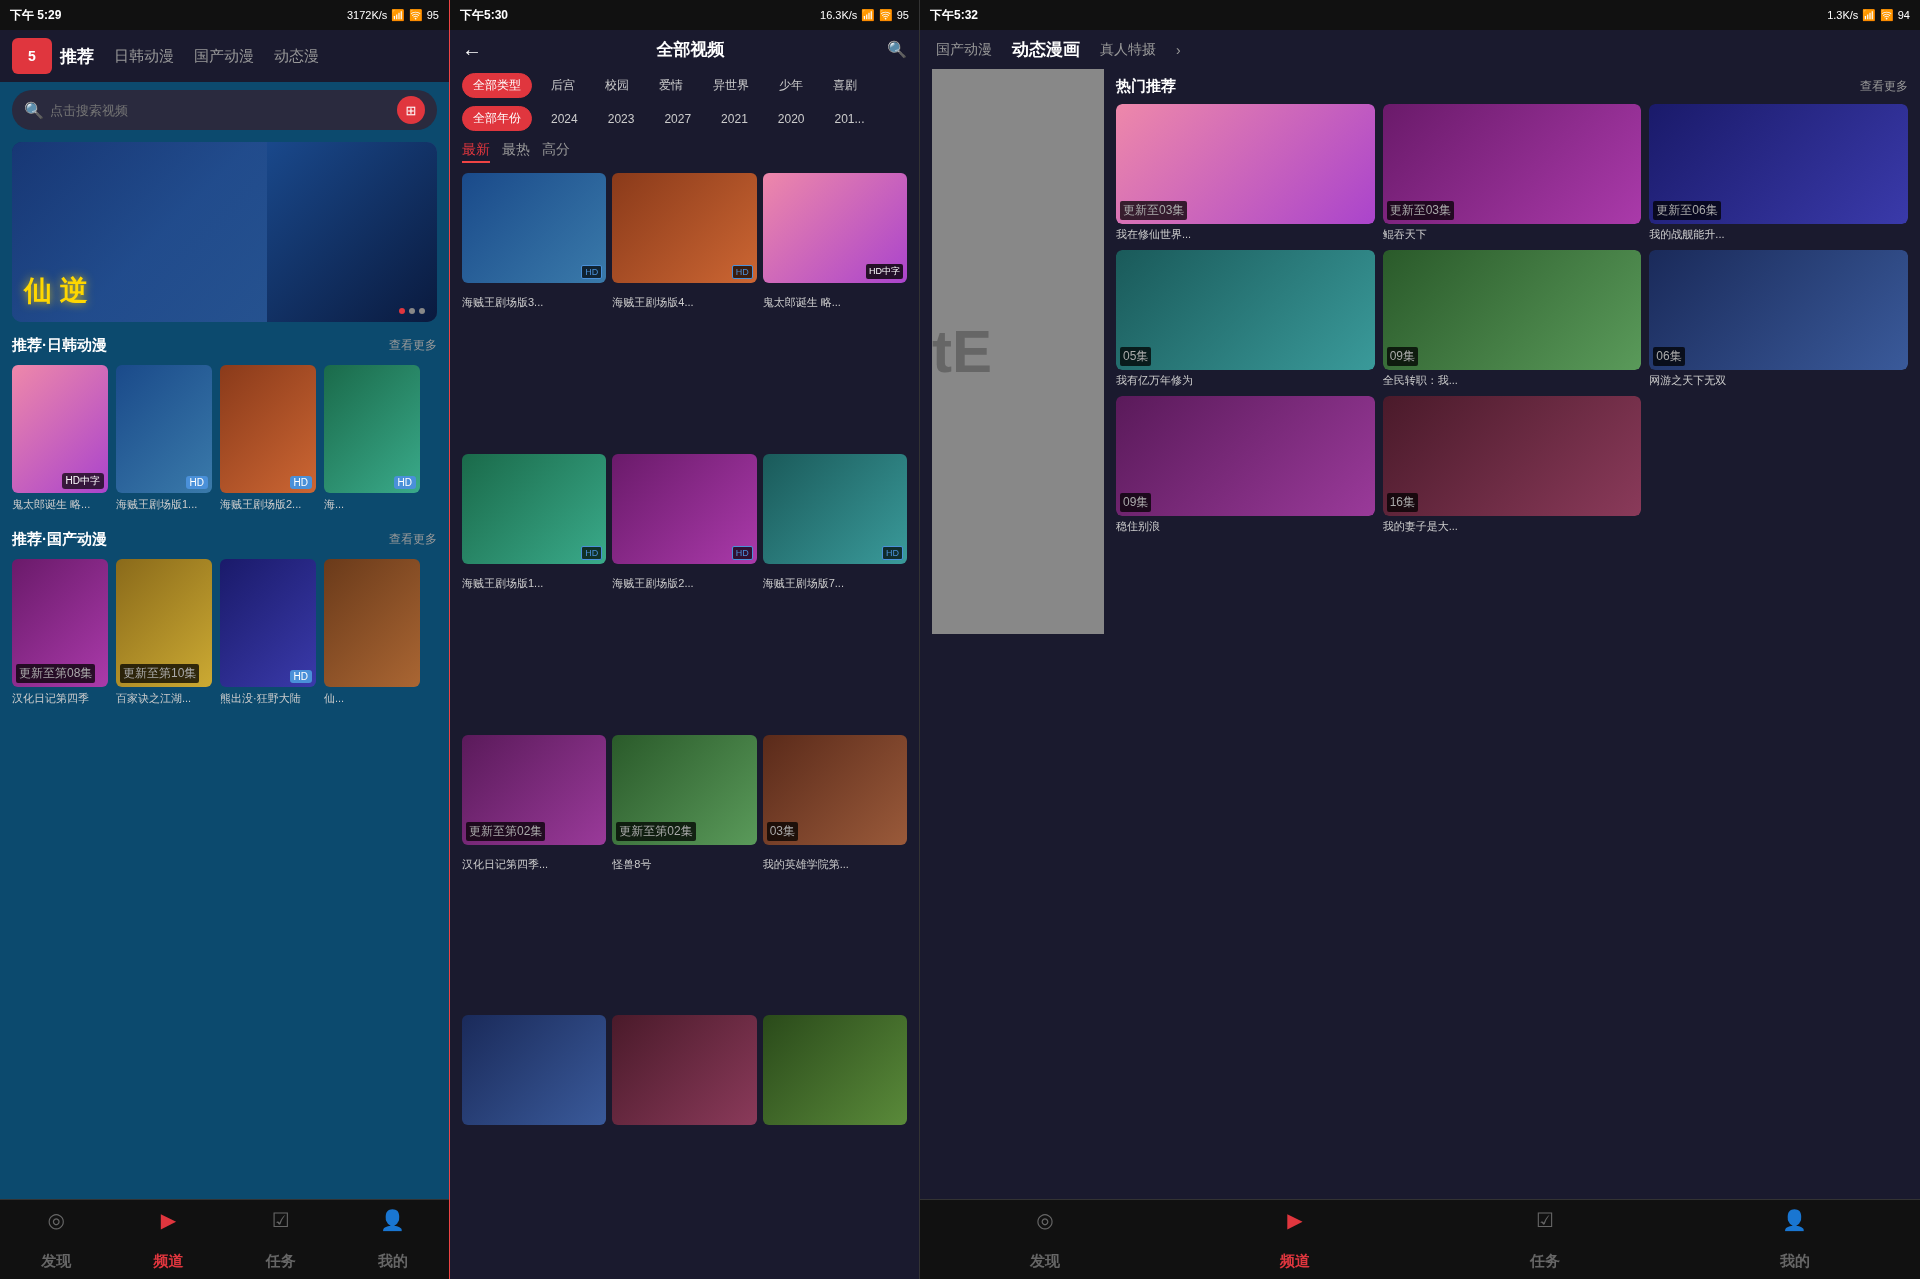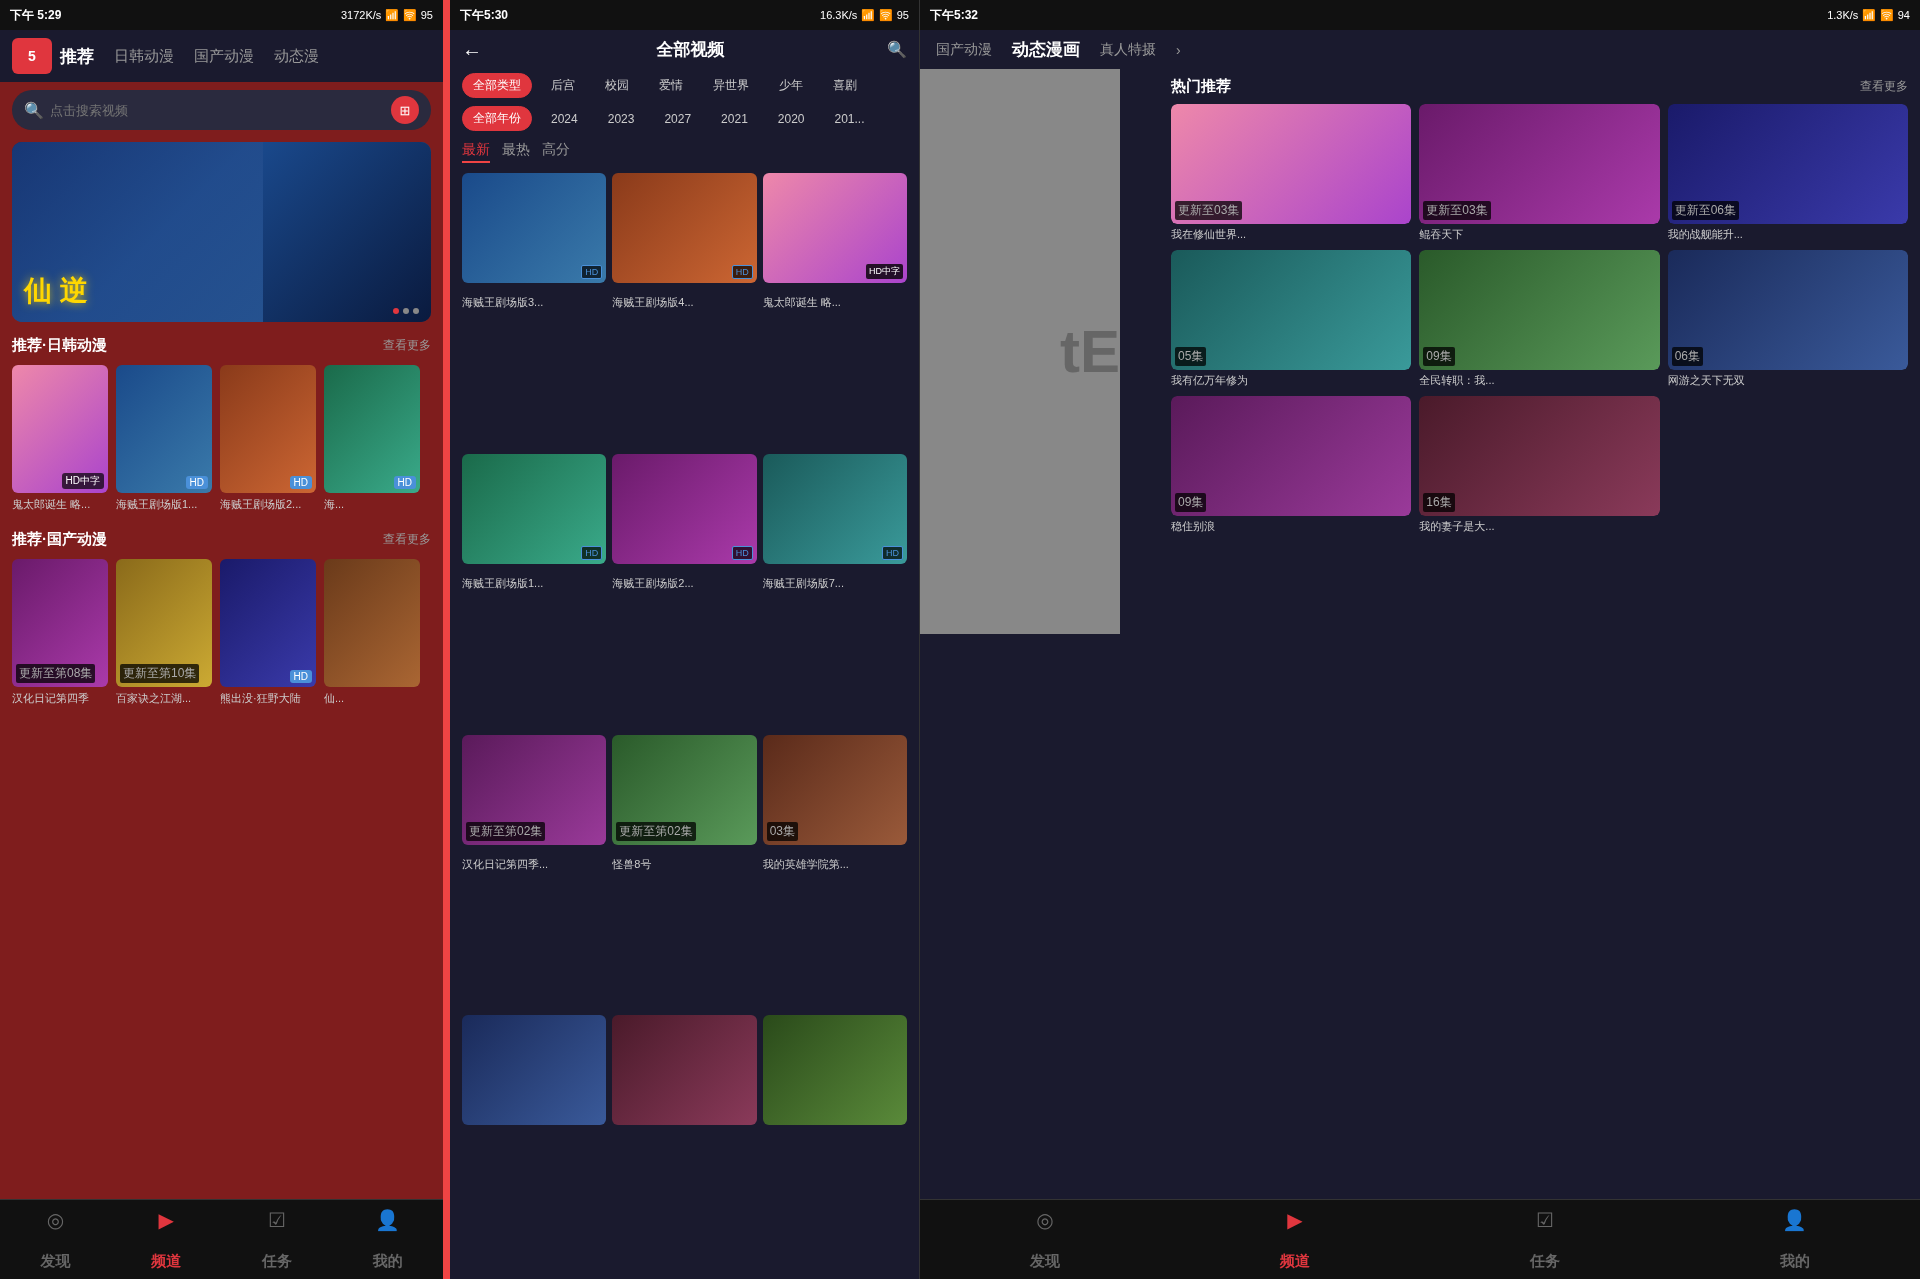--- a/index.html
+++ b/index.html
@@ -17,22 +17,22 @@
       height: 100%;
       display: flex;
       flex-direction: column;
       overflow: hidden;
       position: relative;
     }
 
     
     .panel-1 {
       width: 450px;
-      background: #7f1d1d;
-      border-right: 7px solid #ef4444;
+      background: #0c4a6e;
+      border-right: 1px solid #ef4444;
     }
 
     
     .panel-2 {
       width: 470px;
       background: #1a1a2e;
       border-right: 1px solid #333;
     }
 
     
@@ -375,21 +375,20 @@
       display: flex;
       flex: 1;
       overflow: hidden;
     }
 
     
     .reco-panel {
       flex: 1;
       padding: 8px 12px;
       overflow-y: auto;
-      margin-left: 39px;
     }
     .reco-header {
       display: flex;
       justify-content: space-between;
       align-items: center;
       margin-bottom: 8px;
     }
     .reco-title {
       color: #fff;
       font-size: 15px;
@@ -744,21 +743,21 @@
 
   <div class="panel3-nav">
     <div class="panel3-nav-item">国产动漫</div>
     <div class="panel3-nav-item active">动态漫画</div>
     <div class="panel3-nav-item">真人特摄</div>
     <div style="color:#999;font-size:14px;">›</div>
   </div>
 
   <div class="panel3-content">
 
-    <div style="width:200px;background:#888;flex-shrink:0;position:relative;display:flex;align-items:center;justify-content:flex-end;">
+    <div style="width:172px;background:#888;flex-shrink:0;position:relative;display:flex;align-items:center;justify-content:flex-start;margin-left:12px;">
       <span style="font-size:60px;font-weight:bold;color:#666;">tE</span>
     </div>
 
     <div class="reco-panel">
       <div class="reco-header">
         <span class="reco-title">热门推荐</span>
         <span class="reco-more">查看更多</span>
       </div>
       <div class="reco-grid">
 

